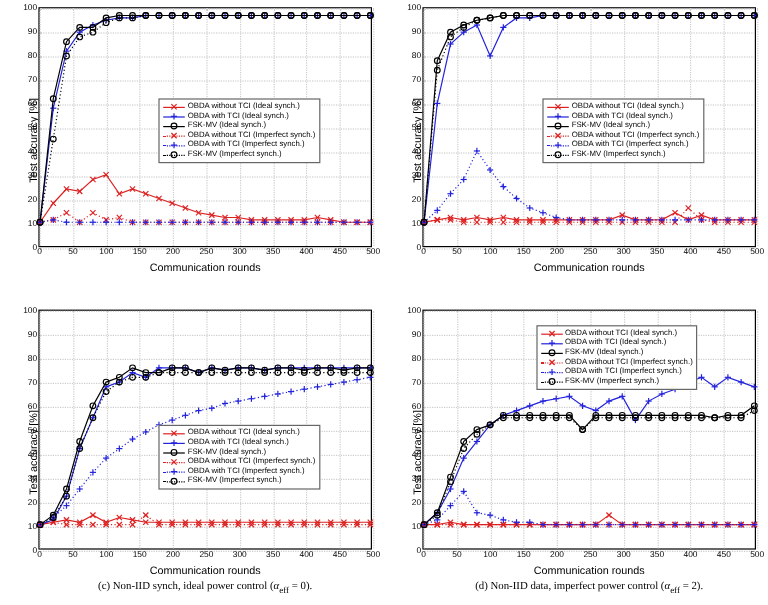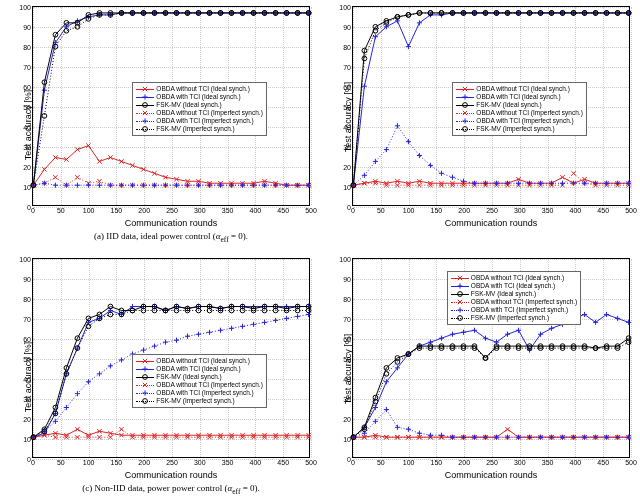--- a/index.html
+++ b/index.html
@@ -821,21 +821,20 @@
                       <circle cx="4" cy="4" r="2.4" fill="none" stroke="#000" stroke-width="1"></circle>
                     </g>
                   </svg>
                 </span>
               </span>
               <span>FSK-MV (Imperfect synch.)</span>
             </div>
           </div>
         </div>
         <div class="xlabel" style="width: 278px; margin-top: 12px;">Communication rounds</div>
-        <div class="caption" style="width: 278px;"><span>(a) IID data, ideal power control (</span><span class="sub"><i>α</i><sub>eff</sub> = 0</span><span>).</span></div>
       </div>
     </div>
   <div class="panel">
       <div style="position: relative; margin-left: 28px;">
         <div class="ylabel">Test accuracy [%]</div>
         <div class="plot" style="width: 278px; height: 200px;">
           <div class="gridline-h" style="top: 200px;"></div>
           <div class="tick-y" style="top: 200px;">0</div>
           <div class="gridline-h" style="top: 180px;"></div>
           <div class="tick-y" style="top: 180px;">10</div>
@@ -2254,21 +2253,21 @@
                       <circle cx="4" cy="4" r="2.4" fill="none" stroke="#000" stroke-width="1"></circle>
                     </g>
                   </svg>
                 </span>
               </span>
               <span>FSK-MV (Imperfect synch.)</span>
             </div>
           </div>
         </div>
         <div class="xlabel" style="width: 278px; margin-top: 12px;">Communication rounds</div>
-        <div class="caption" style="width: 278px;"><span>(c) Non-IID data, power power control (</span><span class="sub"><i>α</i><sub>eff</sub> = 0</span><span>).</span></div>
+        <div class="caption" style="width: 278px;"><span>(c) Non-IID synch, ideal power control (</span><span class="sub"><i>α</i><sub>eff</sub> = 0</span><span>).</span></div>
       </div>
     </div>
   <div class="panel">
       <div style="position: relative; margin-left: 28px;">
         <div class="ylabel">Test accuracy [%]</div>
         <div class="plot" style="width: 278px; height: 200px;">
           <div class="gridline-h" style="top: 200px;"></div>
           <div class="tick-y" style="top: 200px;">0</div>
           <div class="gridline-h" style="top: 180px;"></div>
           <div class="tick-y" style="top: 180px;">10</div>
@@ -2971,15 +2970,16 @@
                       <circle cx="4" cy="4" r="2.4" fill="none" stroke="#000" stroke-width="1"></circle>
                     </g>
                   </svg>
                 </span>
               </span>
               <span>FSK-MV (Imperfect synch.)</span>
             </div>
           </div>
         </div>
         <div class="xlabel" style="width: 278px; margin-top: 12px;">Communication rounds</div>
+        <div class="caption" style="width: 278px;"><span>(d) Non-IID data, imperfect power control (</span><span class="sub"><i>α</i><sub>eff</sub> = 2</span><span>).</span></div>
       </div>
     </div>
 </div>
 
 </body></html>

